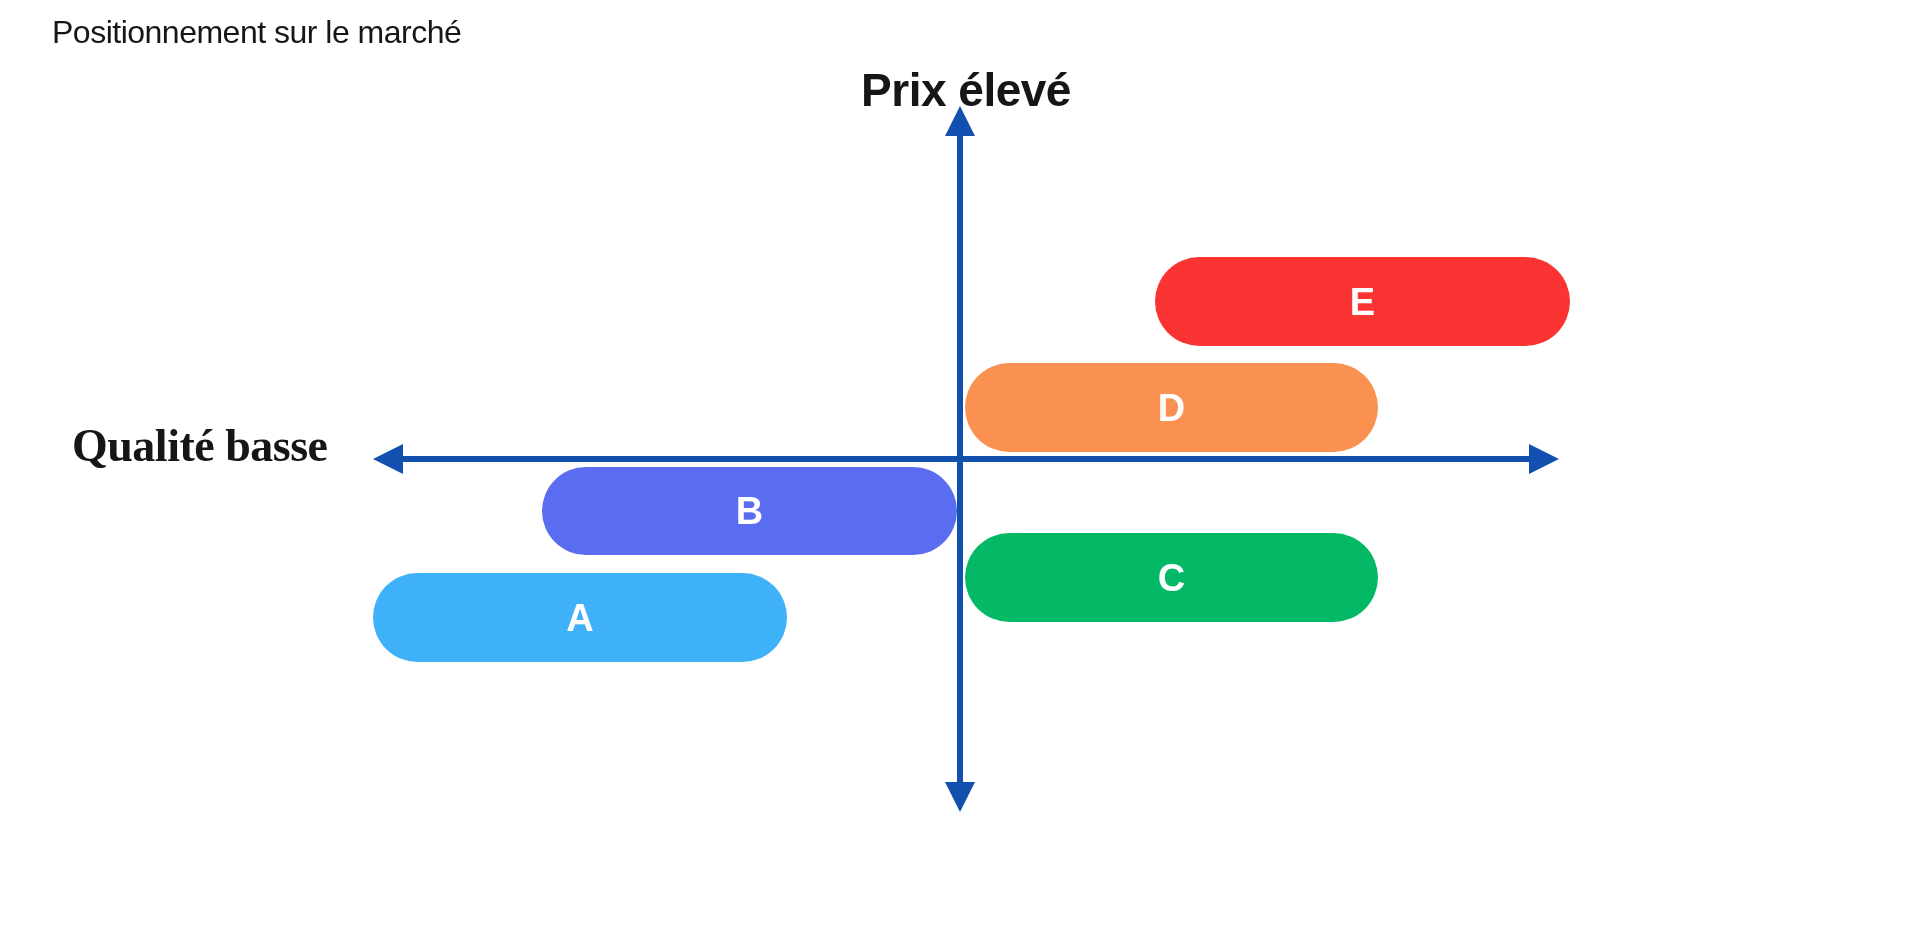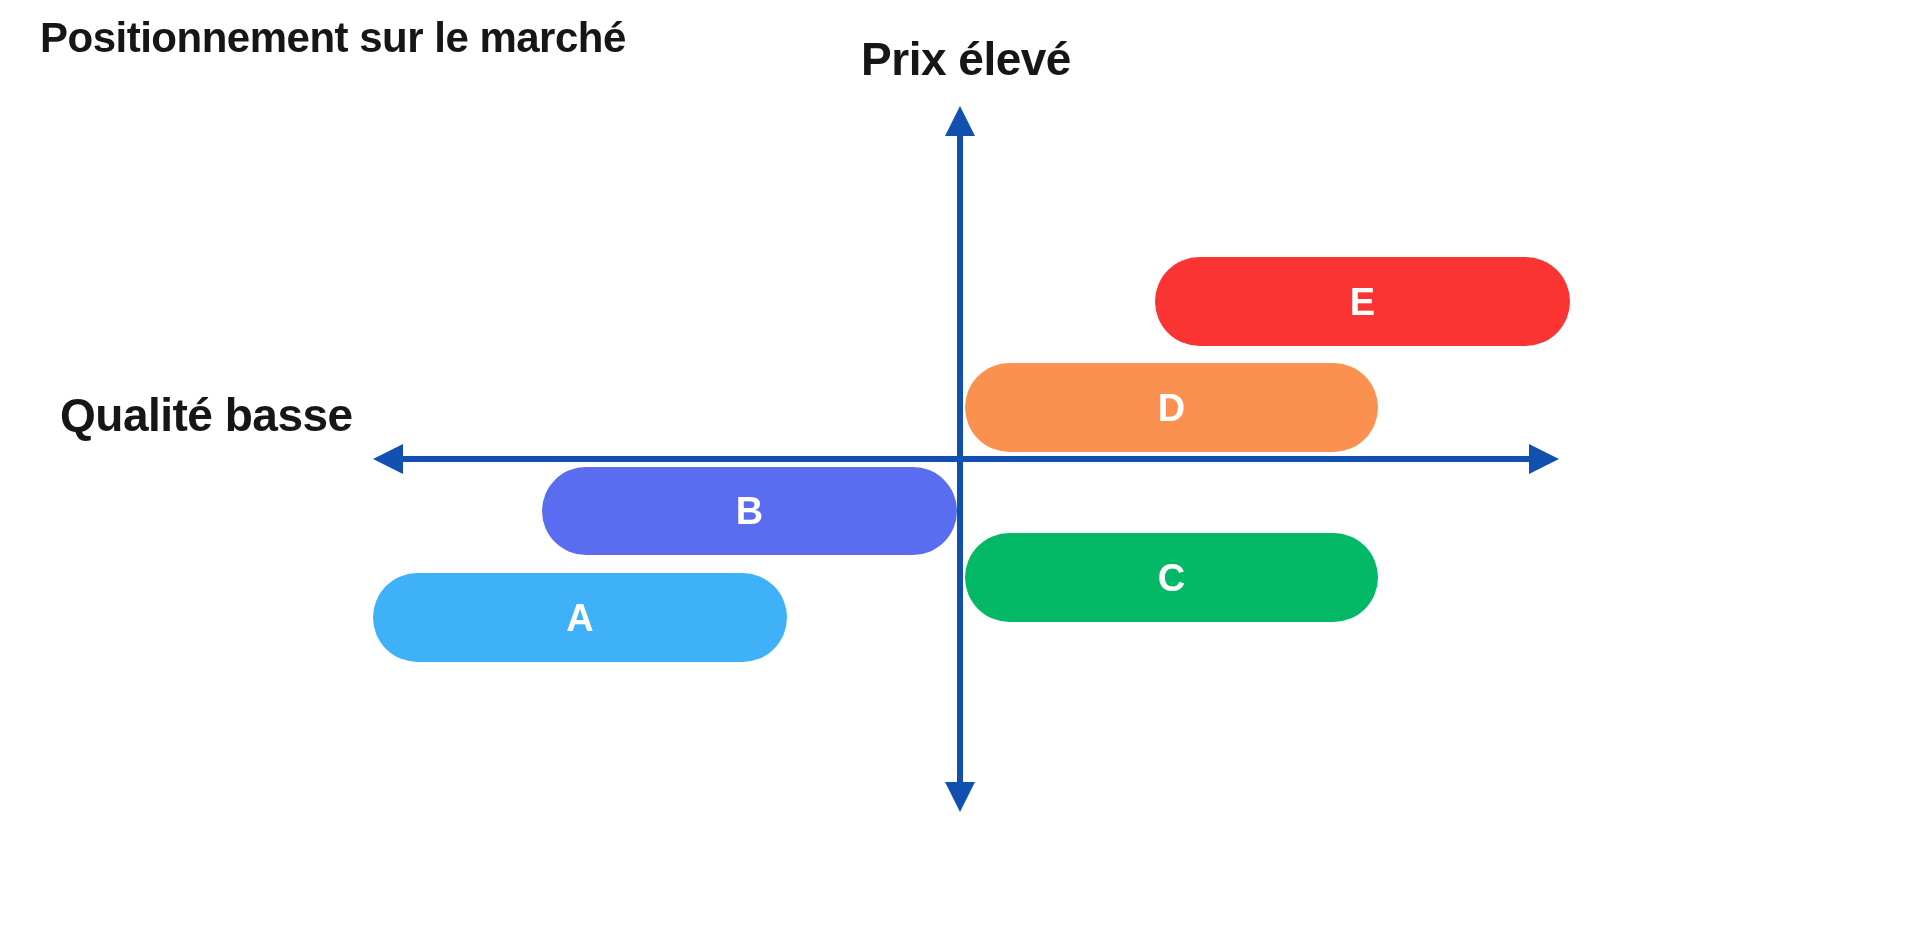--- a/index.html
+++ b/index.html
@@ -6,39 +6,40 @@
   .canvas {
     position: relative;
     width: 1920px;
     height: 929px;
     background: var(--bg-color, #ffffff);
     overflow: hidden;
     font-family: "Liberation Sans", sans-serif;
   }
   .title {
     position: absolute;
-    left: 40px;
+    left: 52px;
     top: 14px;
-    font-size: 42px;
-    font-weight: 700;
+    font-size: 32px;
+    font-weight: 400;
     letter-spacing: -0.5px;
     color: var(--text-color, #161616);
     white-space: nowrap;
   }
   .axis-label {
     position: absolute;
     font-size: 46px;
     font-weight: 700;
     letter-spacing: -0.5px;
     color: var(--text-color, #161616);
     white-space: nowrap;
+    margin-top: 31px;
   }
   .axis-label.top    { left: 966px; top: 32px;  transform: translateX(-50%); }
   .axis-label.bottom { left: 962px; top: 840px; transform: translateX(-50%); }
-  .axis-label.left   { left: 60px;  top: 388px; }
+  .axis-label.left   { left: 72px;  top: 388px; font-family: Liberation Serif, serif; }
   .axis-label.right  { left: 1543px; top: 385px; }
   svg.axes {
     position: absolute;
     left: 0; top: 0;
     width: 1920px; height: 929px;
     pointer-events: none;
   }
   .axis-line { stroke: var(--axis-color, #1150AF); stroke-width: 6; }
   .axis-head { fill: var(--axis-color, #1150AF); }
   .pill {

